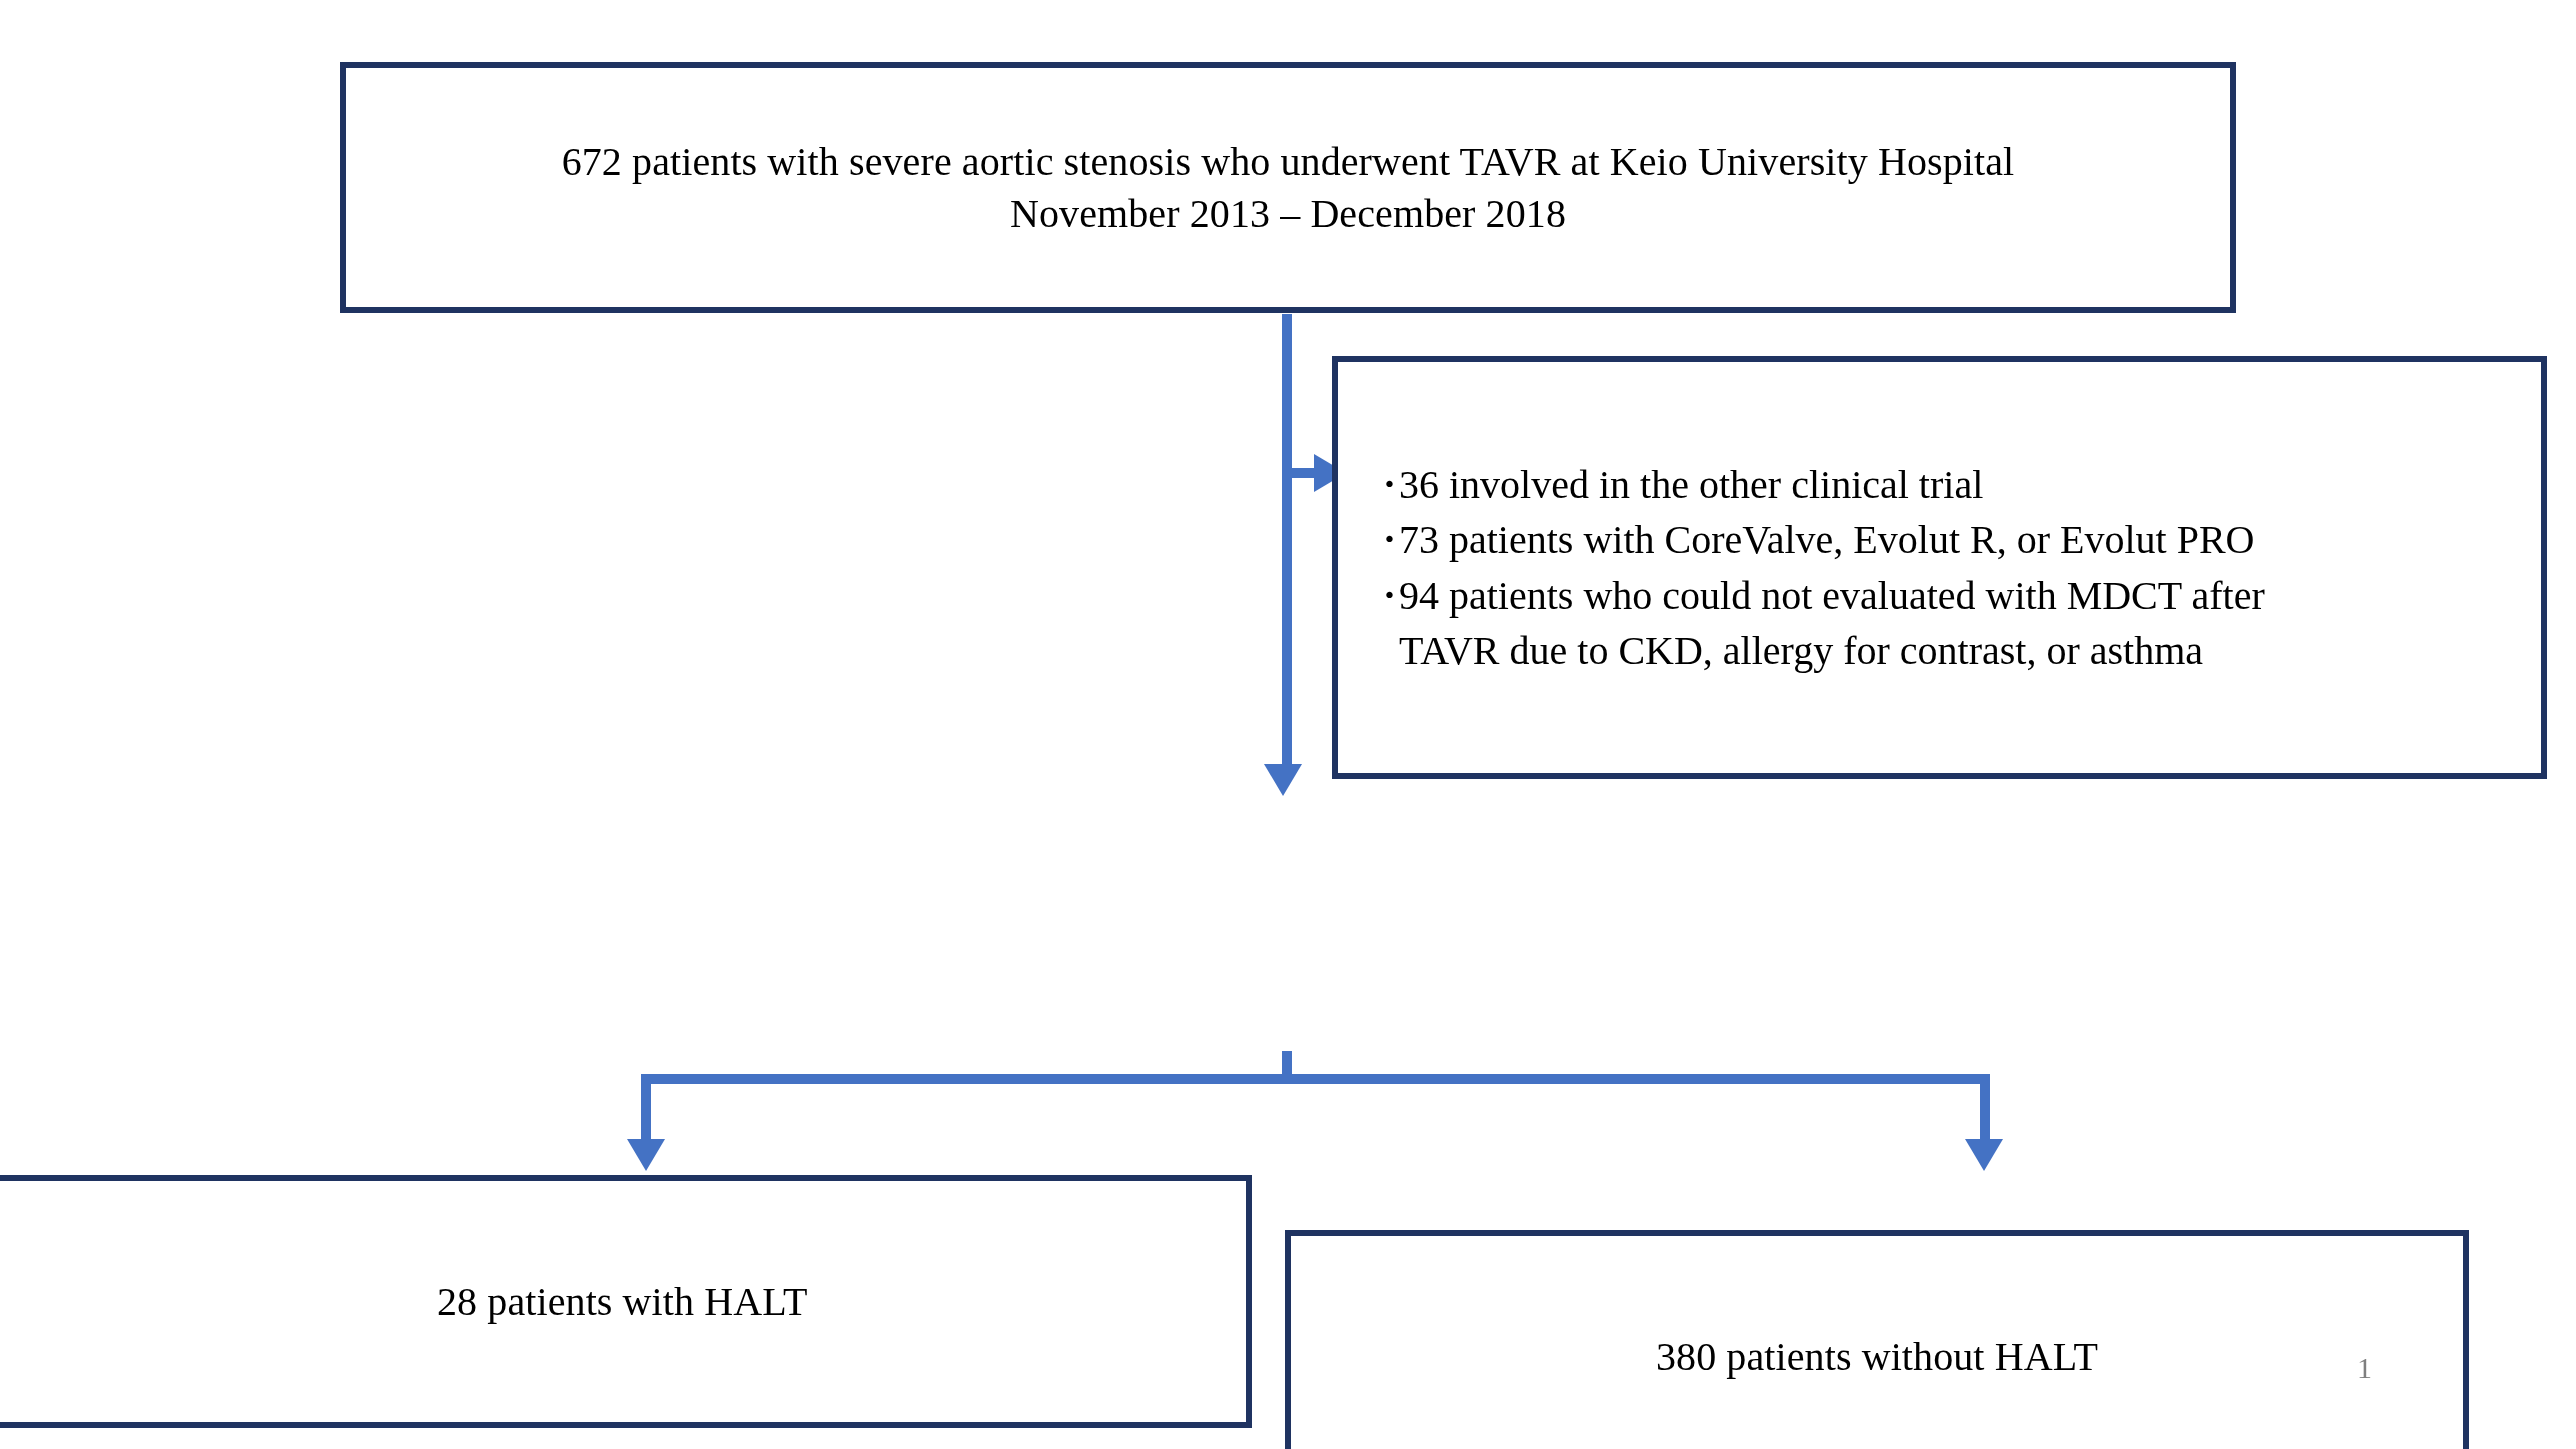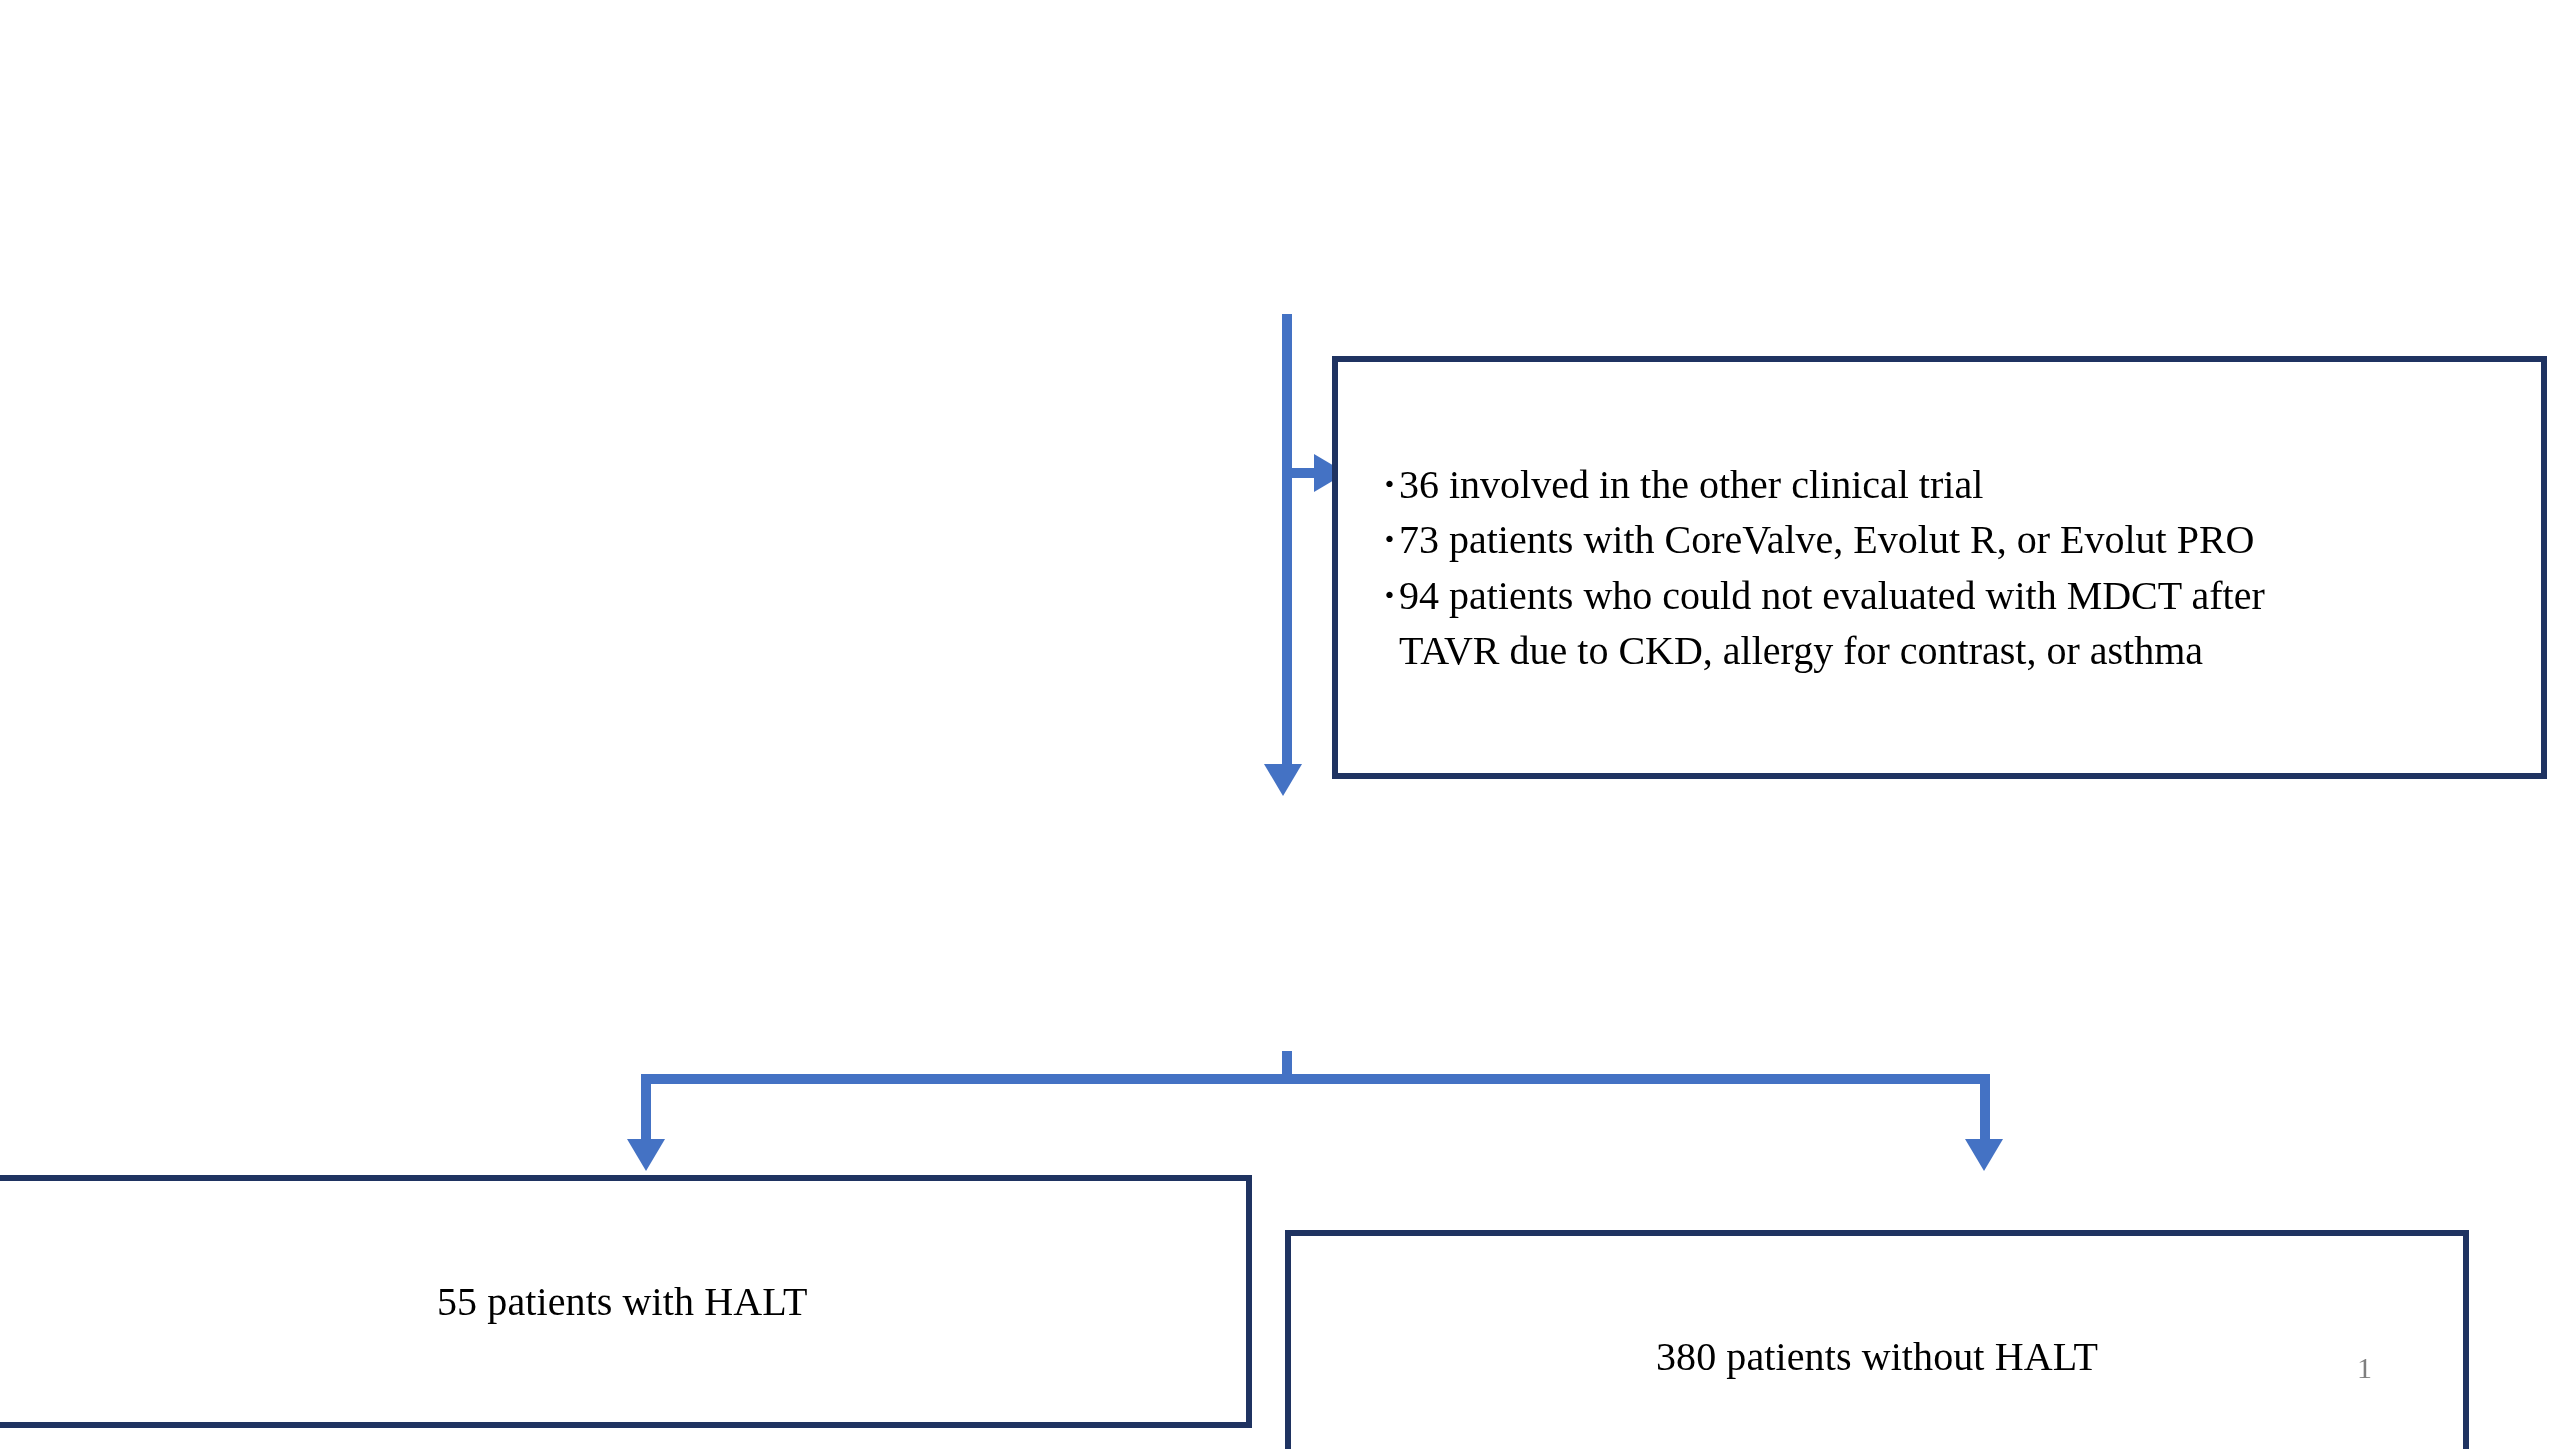--- a/index.html
+++ b/index.html
@@ -128,20 +128,24 @@
   <div class="conn" id="conn-excl-line"></div>
   <div class="arrowhead-right" id="conn-excl-head"></div>
 
   <div class="conn" id="conn-split-stem"></div>
   <div class="conn" id="conn-split-bar"></div>
   <div class="conn" id="conn-left-drop"></div>
   <div class="arrowhead-down" id="conn-left-head"></div>
   <div class="conn" id="conn-right-drop"></div>
   <div class="arrowhead-down" id="conn-right-head"></div>
 
+  <div class="node" id="box-cohort">
+    <div class="txt">672 patients with severe aortic stenosis who underwent TAVR at Keio University Hospital
+November 2013 – December 2018</div>
+  </div>
 
   <div class="node" id="box-excluded">
     <div class="excl-list">
       <div class="excl-item">
         <span class="excl-marker">・</span>
         <span class="excl-text">36 involved in the other clinical trial</span>
       </div>
       <div class="excl-item">
         <span class="excl-marker">・</span>
         <span class="excl-text">73 patients with CoreValve, Evolut R, or Evolut PRO</span>
@@ -149,21 +153,21 @@
       <div class="excl-item">
         <span class="excl-marker">・</span>
         <span class="excl-text">94 patients who could not evaluated with MDCT after
 TAVR due to CKD, allergy for contrast, or asthma</span>
       </div>
     </div>
   </div>
 
 
   <div class="node" id="box-halt">
-    <div class="txt">55 patients with HALT</div>
+    <div class="txt">28 patients with HALT</div>
   </div>
 
   <div class="node" id="box-no-halt">
     <div class="txt">380 patients without HALT</div>
   </div>
 
   <div id="page-number">1</div>
 
 </div>
 

